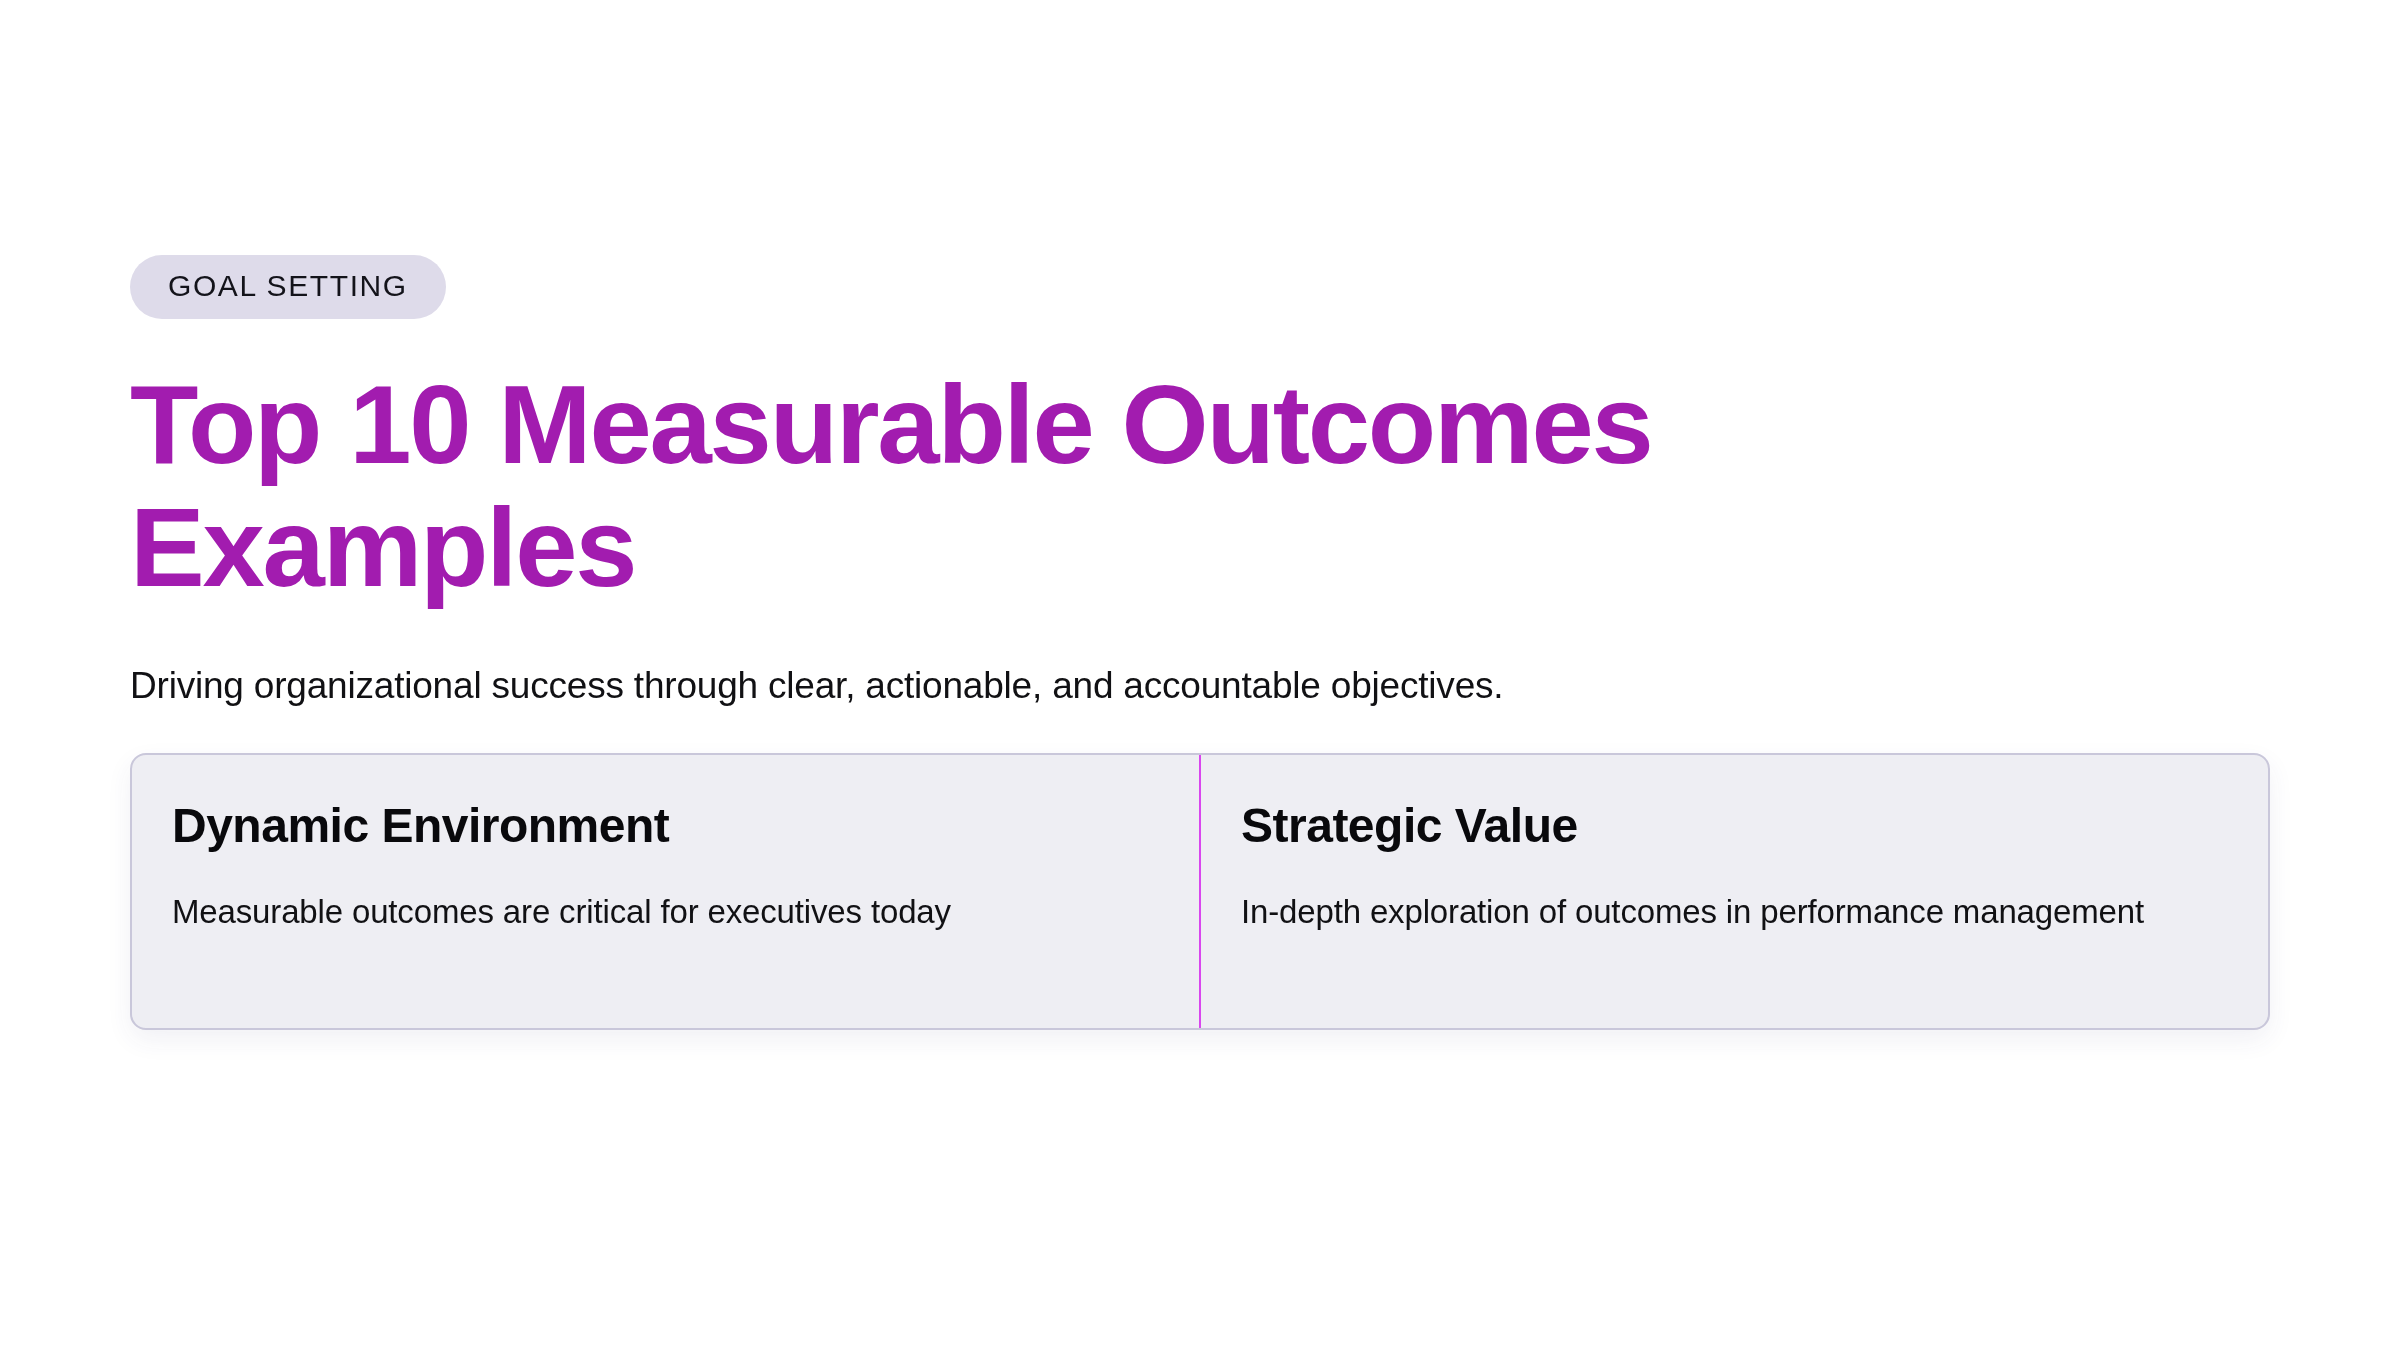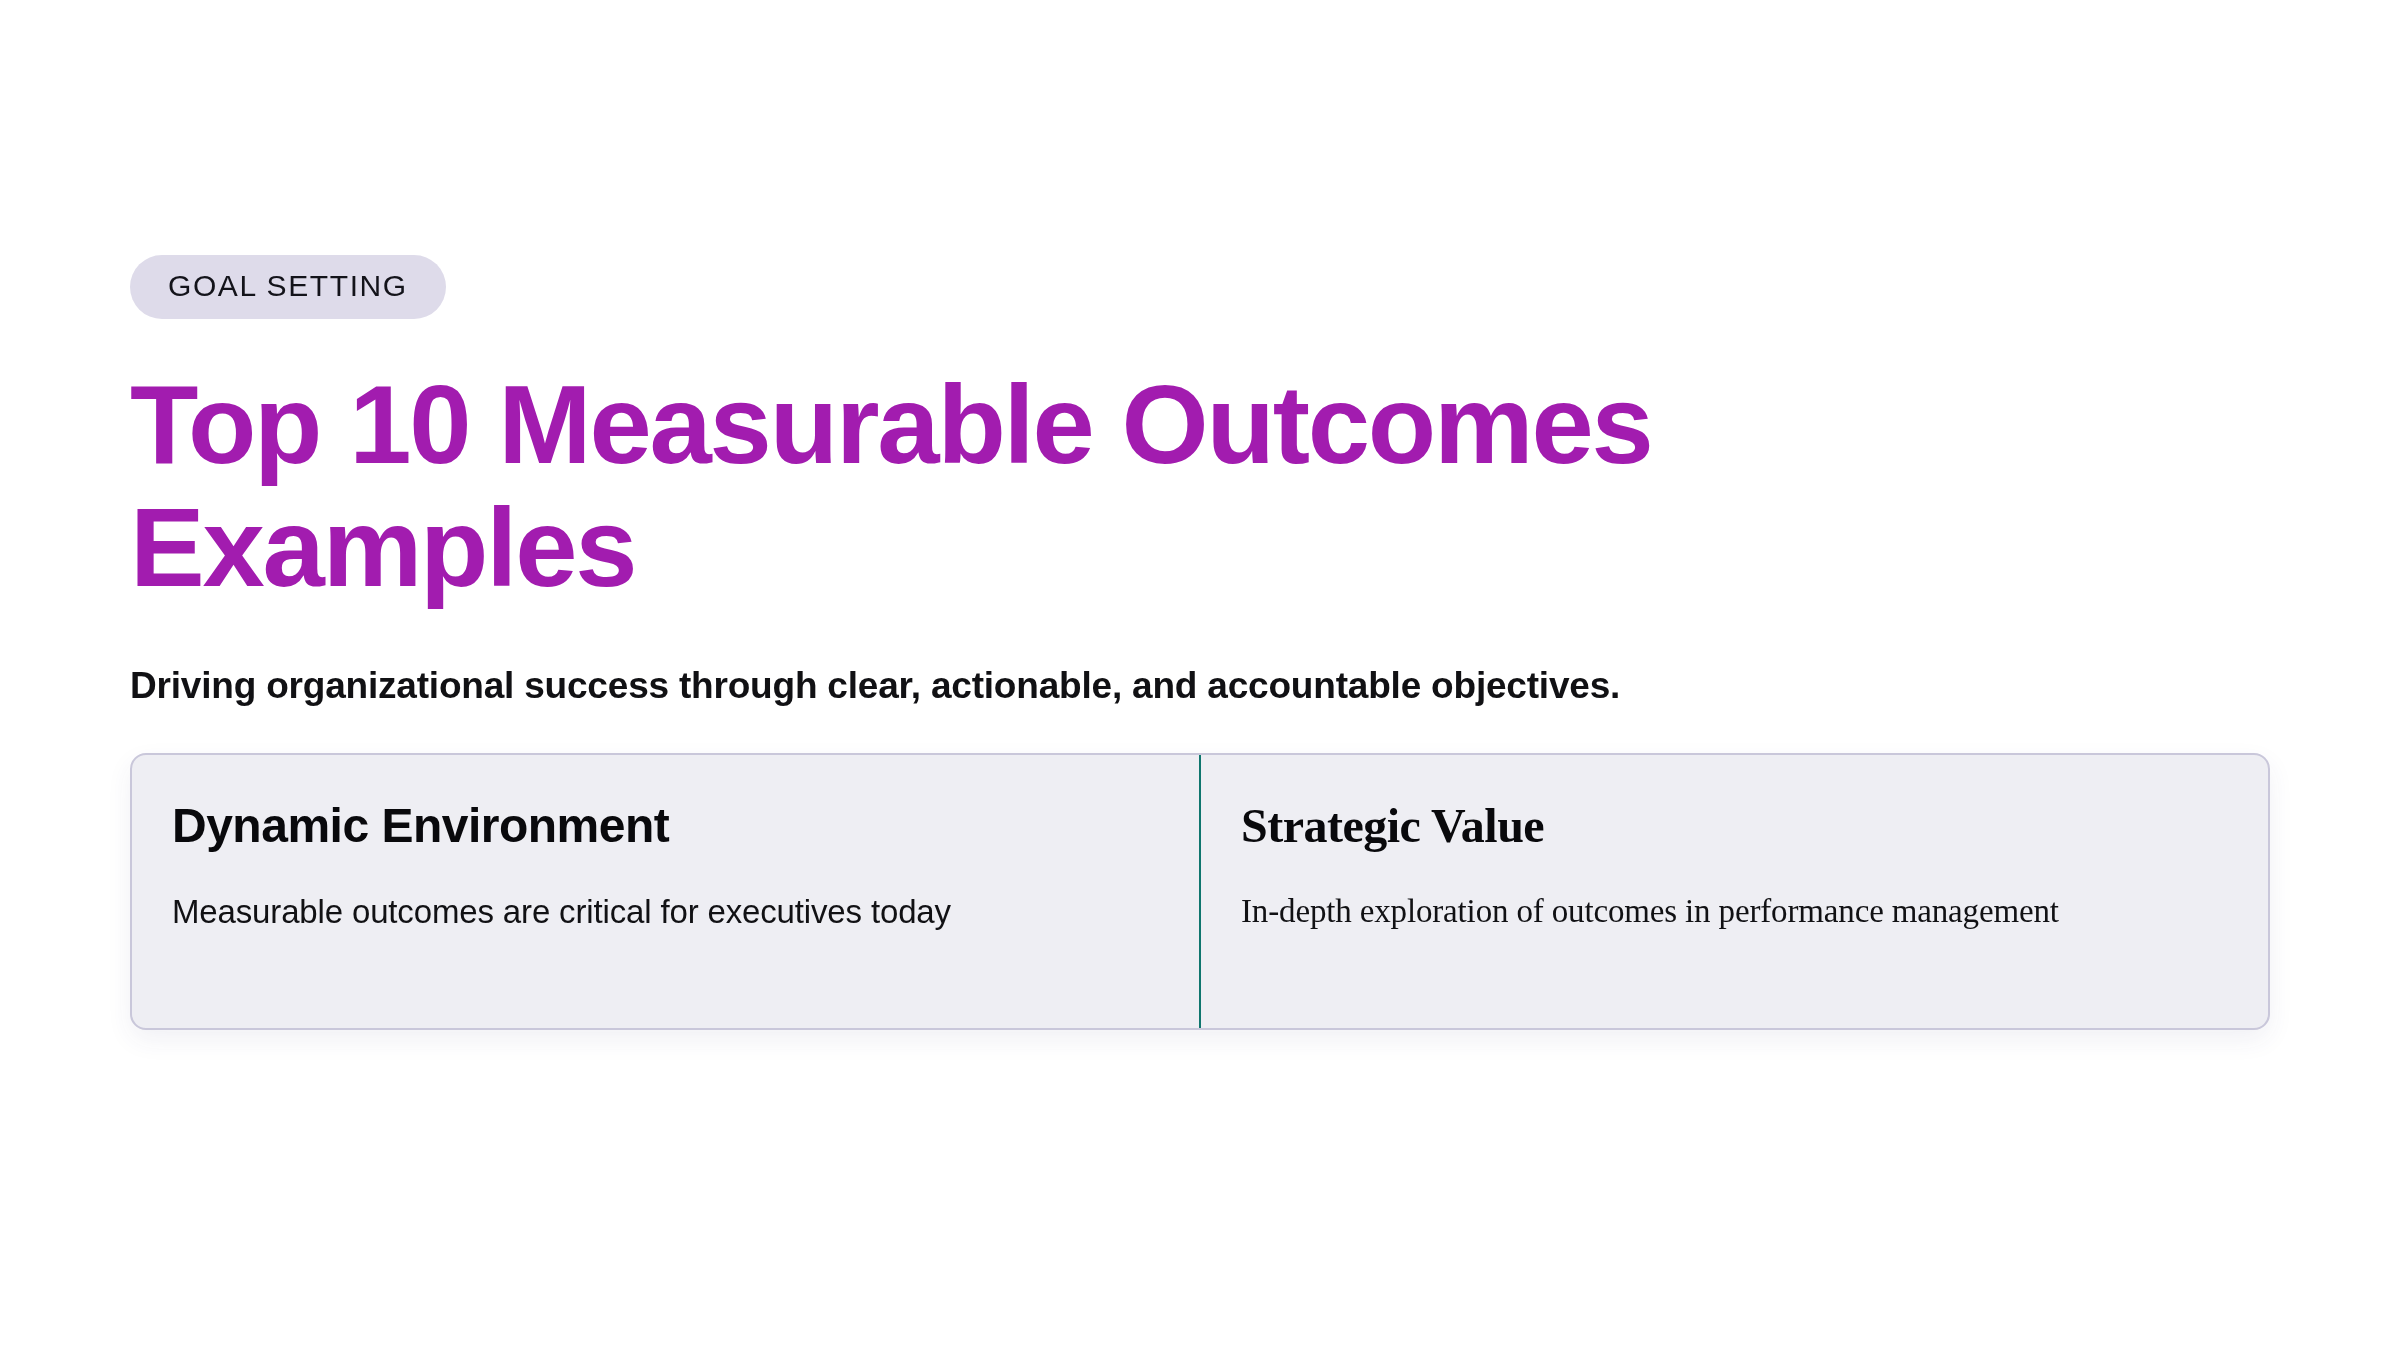--- a/index.html
+++ b/index.html
@@ -51,21 +51,21 @@
     line-height: 1.1;
     letter-spacing: -2.2px;
     max-width: 1850px;
   }
 
   
   .subtitle {
     margin-top: 52px;
     color: #111114;
     font-size: 37px;
-    font-weight: 700;
+    font-weight: 400;
     line-height: 1.35;
     letter-spacing: -0.2px;
   }
 
   
   .cards {
     margin-top: 42px;
     display: flex;
     width: 2140px;
     height: 277px;
@@ -76,22 +76,21 @@
     overflow: hidden;
   }
 
   .card {
     flex: 1 1 0;
     padding: 42px 40px 0 40px;
     min-width: 0;
   }
 
   .card + .card {
-    border-left: 2px solid #0f766e;
-    font-family: Liberation Serif, serif;
+    border-left: 2px solid #d946ef;
   }
 
   .card-title {
     color: #09090C;
     font-size: 48px;
     font-weight: 700;
     letter-spacing: -0.5px;
     line-height: 1.2;
     white-space: nowrap;
   }

